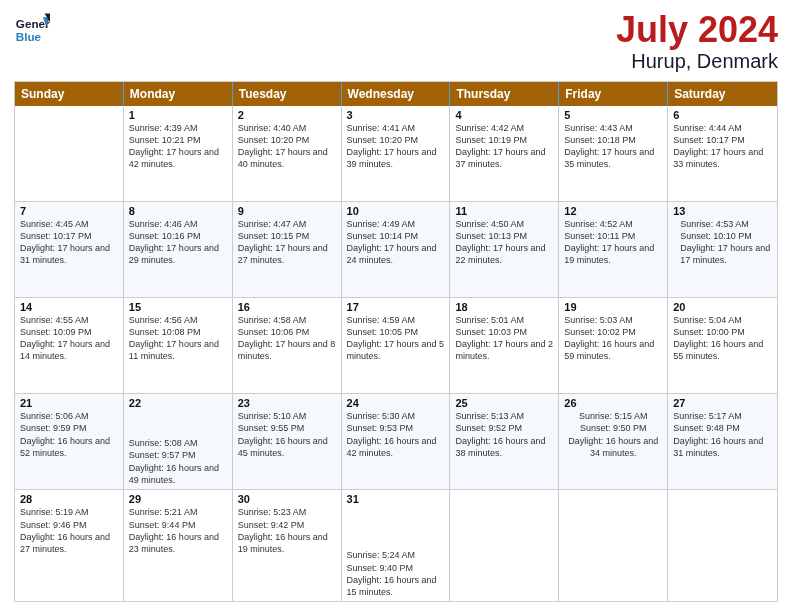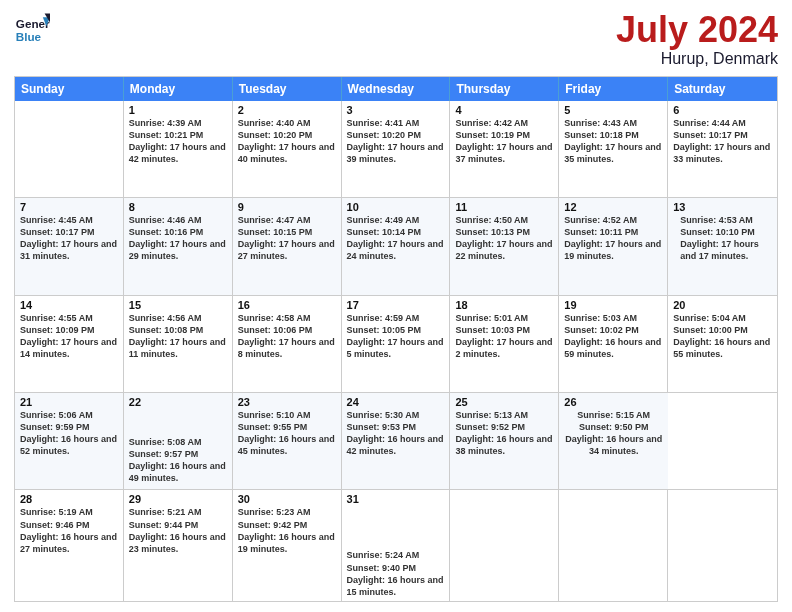--- a/index.html
+++ b/index.html
@@ -35,33 +35,33 @@
     .title-block {
       text-align: right;
     }
     .title-month {
       font-size: 36px;
       font-weight: bold;
       color: #b91c1c;
       line-height: 1.1;
     }
     .title-location {
-      font-size: 16px;
+      font-size: 20px;
       color: #1a1a2e;
     }
     .calendar {
       flex: 1;
       display: flex;
       flex-direction: column;
       border: 1px solid #ccc;
     }
     .cal-header {
       display: grid;
       grid-template-columns: repeat(7, 1fr);
-      background: #3b82f6;
+      background: #a16207;
     }
     .cal-header-cell {
       color: #fff;
       font-size: 12px;
       font-weight: bold;
       padding: 5px 6px;
       text-align: left;
       border-right: 1px solid #4a9fd4;
     }
     .cal-header-cell:last-child { border-right: none; }
@@ -91,21 +91,20 @@
     .day-num {
       font-size: 11px;
       font-weight: bold;
       color: #111;
       margin-bottom: 1px;
     }
     .day-info {
       font-size: 9px;
       color: #333;
       line-height: 1.35;
-      font-weight: bold;
     }
     .alt-row .cal-cell {
       background: #f5f8fc;
     }
   </style>
 </head>
 <body>
 
 <div class="page">
   <div class="header">
@@ -291,20 +290,26 @@
             <div class="day-info" style="white-space: pre-line;">Sunrise: 5:13 AM
 Sunset: 9:52 PM
 Daylight: 16 hours and 38 minutes.</div>
           </div>
           <div class="cal-cell">
             <div class="day-num">26</div>
             <div class="day-info" style="white-space: pre-line; text-align: center;">Sunrise: 5:15 AM
 Sunset: 9:50 PM
 Daylight: 16 hours and 34 minutes.</div>
           </div>
+          <div class="cal-cell">
+            <div class="day-num">27</div>
+            <div class="day-info" style="white-space: pre-line;">Sunrise: 5:17 AM
+Sunset: 9:48 PM
+Daylight: 16 hours and 31 minutes.</div>
+          </div>
         </div>
         <div class="cal-row">
           <div class="cal-cell">
             <div class="day-num">28</div>
             <div class="day-info" style="white-space: pre-line;">Sunrise: 5:19 AM
 Sunset: 9:46 PM
 Daylight: 16 hours and 27 minutes.</div>
           </div>
           <div class="cal-cell">
             <div class="day-num">29</div>

